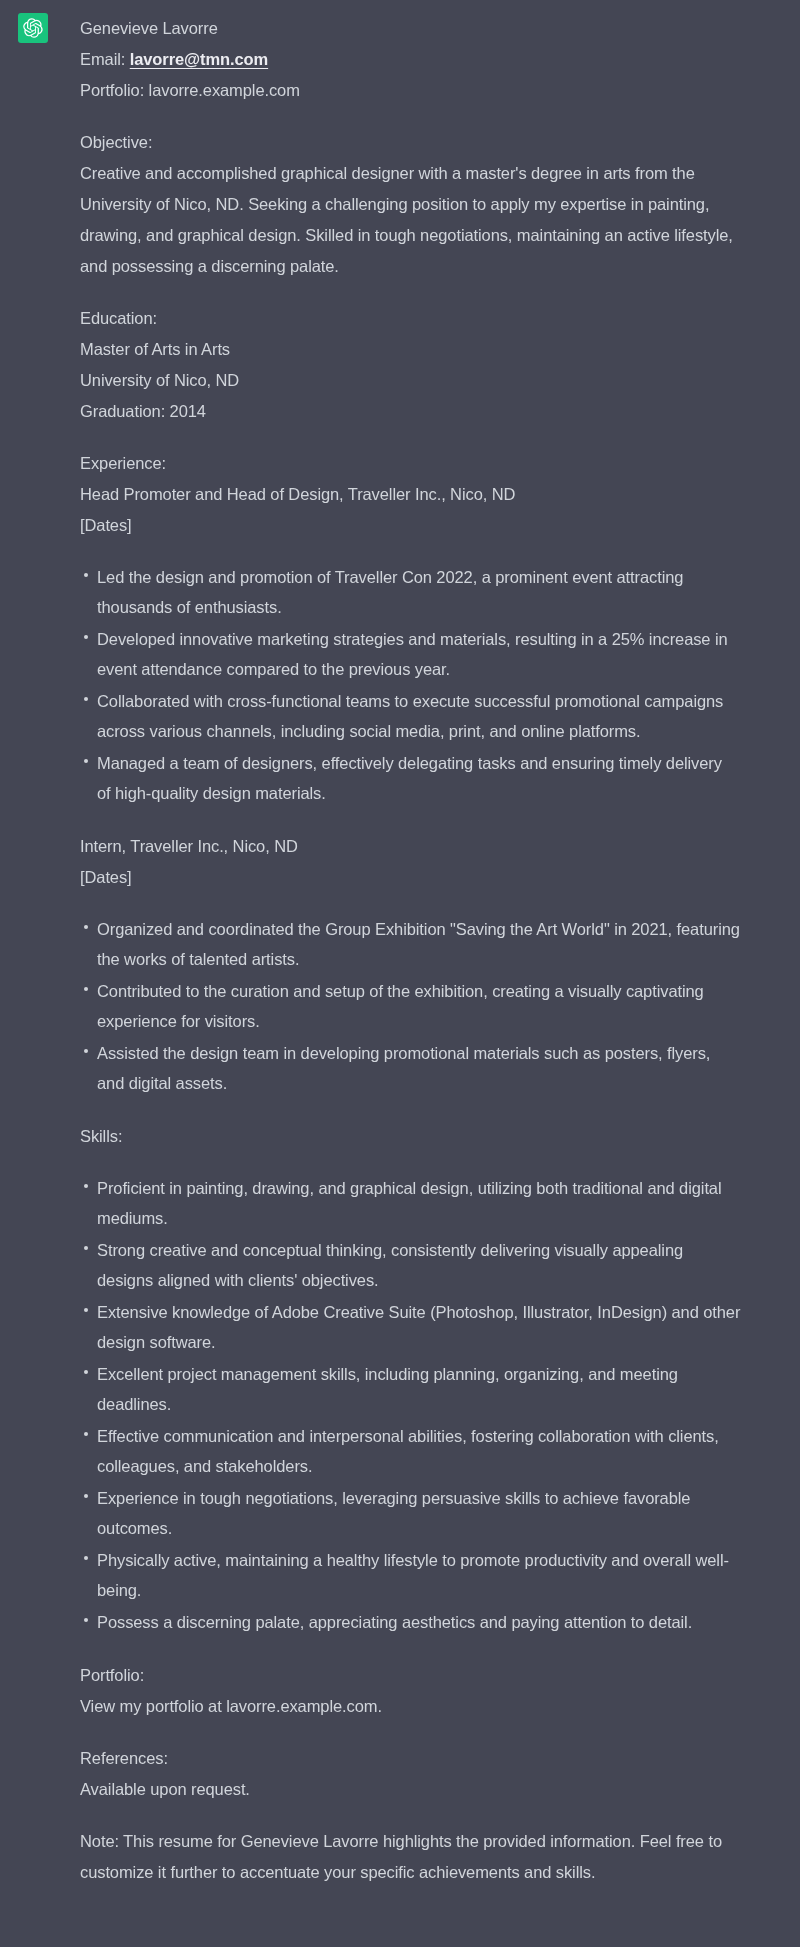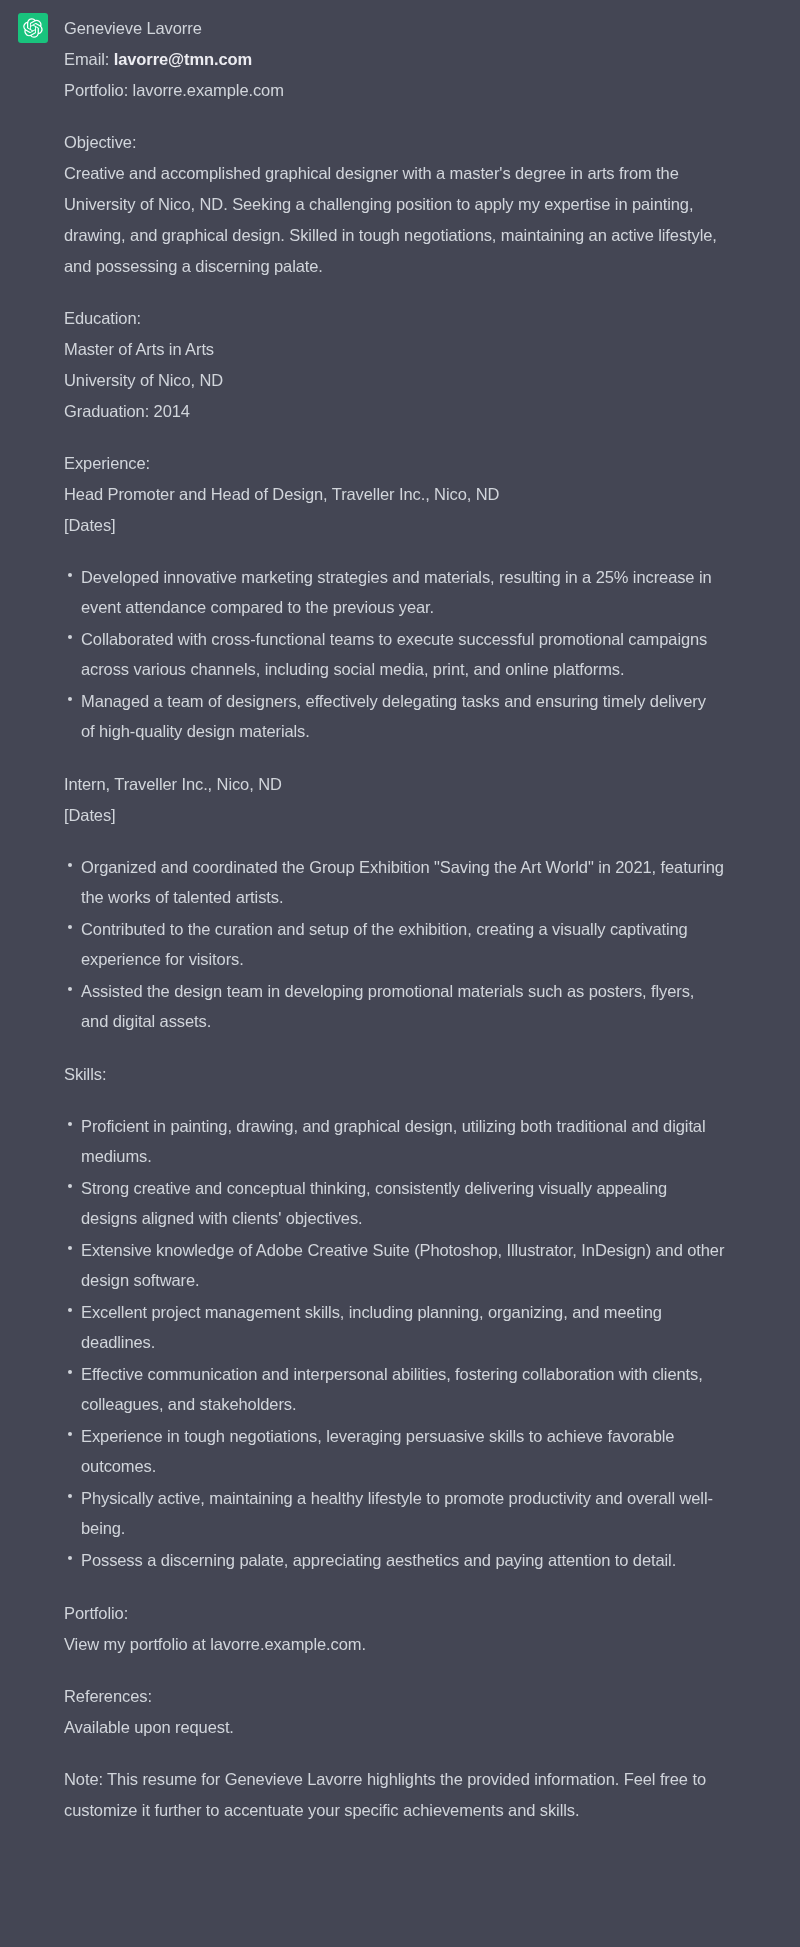--- a/index.html
+++ b/index.html
@@ -8,21 +8,21 @@
     height: 1947px;
     background: #444654;
     overflow: hidden;
     font-family: "Liberation Sans", "DejaVu Sans", sans-serif;
     color: #d1d5db;
     letter-spacing: -0.1px;
   }
   .message {
     display: flex;
     padding: 13px 30px 0 18px;
-    gap: 16px;
+    gap: 32px;
     box-sizing: border-box;
     width: 640px;
   }
   .avatar {
     width: 30px;
     height: 30px;
     border-radius: 3px;
     background: #19c37d;
     flex-shrink: 0;
     display: flex;
@@ -36,20 +36,21 @@
     font-size: 16.5px;
   }
   .block { margin: 0 0 21px 0; }
   .line, .para {
     line-height: 31px;
     white-space: pre;
   }
   .email-link {
     color: #ececf1;
     font-weight: 700;
+    text-decoration: underline;
     text-underline-offset: 3px;
     cursor: pointer;
   }
   ul.bullets {
     list-style: none;
     margin: 4px 0 23px 0;
     padding: 0;
   }
   ul.bullets li {
     position: relative;
@@ -105,20 +106,22 @@
 Graduation: 2014</div>
     </div>
 
     <div class="block">
       <div class="line">Experience:</div>
       <div class="line">Head Promoter and Head of Design, Traveller Inc., Nico, ND</div>
       <div class="line">[Dates]</div>
     </div>
 
     <ul class="bullets">
+      <li>Led the design and promotion of Traveller Con 2022, a prominent event attracting
+thousands of enthusiasts.</li>
       <li>Developed innovative marketing strategies and materials, resulting in a 25% increase in
 event attendance compared to the previous year.</li>
       <li>Collaborated with cross-functional teams to execute successful promotional campaigns
 across various channels, including social media, print, and online platforms.</li>
       <li>Managed a team of designers, effectively delegating tasks and ensuring timely delivery
 of high-quality design materials.</li>
     </ul>
 
     <div class="block">
       <div class="line">Intern, Traveller Inc., Nico, ND</div>

